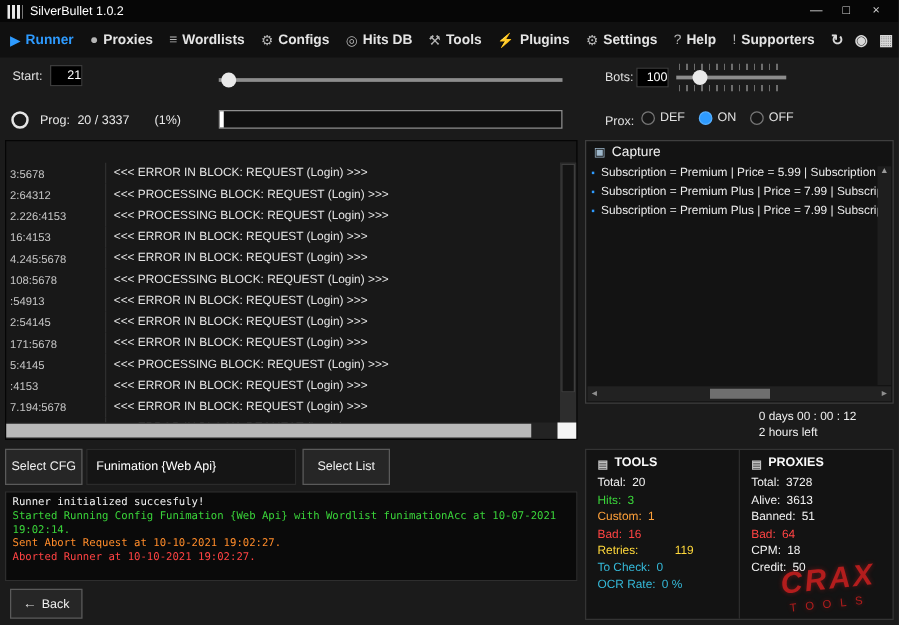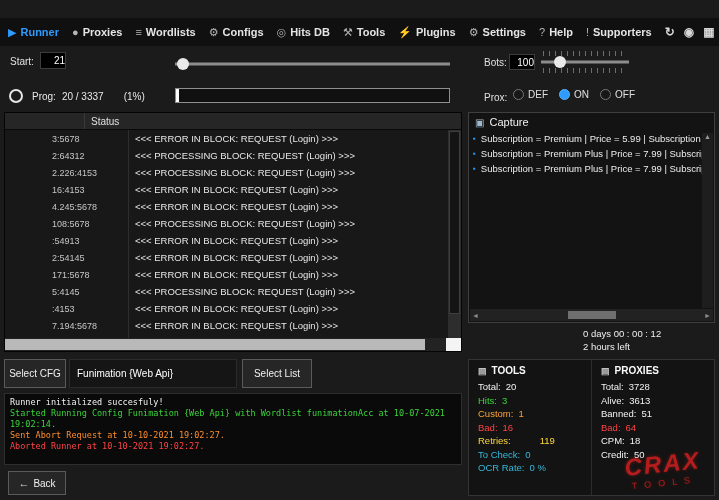--- a/index.html
+++ b/index.html
@@ -60,21 +60,21 @@
   .prox-radios { position:absolute; left:513px; top:89px; display:flex; gap:11px; }
   .radio { display:flex; align-items:center; gap:4px; font-size:10px; color:#e0e0e0; cursor:pointer; }
   .radio .dot { width:11px; height:11px; border-radius:50%; border:1px solid #777; background:#171717; }
   .radio.selected .dot { background:#2e9bff; border-color:#57b0ff; }
   
   .status-panel { position:absolute; left:4px; top:112px; width:458px; height:240px;
     background:#181818; border:1px solid #050505; }
   .sp-header { height:17px; background:#262626; border-bottom:1px solid #0a0a0a; display:flex; align-items:center; }
   .sp-header .col-id { width:80px; height:100%; border-right:1px solid #3a3a3a; }
   .sp-header .col-status { padding-left:6px; font-size:10px; color:#e0e0e0; }
-  .sp-rows { position:absolute; top:17px; bottom:13px; left:0; right:13px; overflow:hidden;margin-left:44px; }
+  .sp-rows { position:absolute; top:17px; bottom:13px; left:0; right:13px; overflow:hidden; }
   .srow { display:flex; height:17px; align-items:center; }
   .srow .id { width:80px; align-self:stretch; display:flex; align-items:center; padding-left:3px;
     font-size:9px; color:#c6c6c6; border-right:1px solid #2e2e2e; white-space:nowrap; overflow:hidden; }
   .srow .st { padding-left:6px; font-size:9.5px; color:#e6e6e6; white-space:nowrap; overflow:hidden; }
   .vsb { position:absolute; top:17px; bottom:13px; right:0; width:13px; background:#2d2d2d; }
   .vsb .thumb { position:absolute; top:1px; left:1px; right:1px; height:88%; background:#141414; border:1px solid #3e3e3e; }
   .hsb { position:absolute; left:0; right:0; bottom:0; height:13px; background:#232323; }
   .hsb .thumb { position:absolute; left:0; top:1px; bottom:1px; width:92%; background:#b9b9b9; }
   .hsb .corner { position:absolute; right:0; top:0; bottom:0; width:15px; background:#f4f4f4; }
   
@@ -91,21 +91,21 @@
   .cap-hsb { position:absolute; left:1px; right:1px; bottom:1px; height:12px; background:#222;
     display:flex; align-items:center; justify-content:space-between; padding:0 2px; }
   .cap-hsb .arrow { font-size:7px; color:#8f8f8f; cursor:pointer; }
   .cap-hsb .thumb { position:absolute; left:50%; transform:translateX(-50%); top:2px; bottom:2px; width:48px; background:#6f6f6f; }
   
   .tabs { position:absolute; left:468px; top:324px; height:31px; display:flex; }
   .tab { padding:0 11px; display:flex; align-items:center; font-size:10px; color:#dcdcdc;
     background:#191919; border:1px solid #3a3a3a; border-left:none; cursor:pointer; }
   .tab:first-child { border-left:1px solid #3a3a3a; }
   .tab.active { color:#2e9bff; background:#101010; border:1px solid #e8e8e8; }
-  .timer { position:absolute; left:583px; top:327px; font-size:9.5px; color:#f0f0f0; line-height:13px; white-space:nowrap; }
+  .timer { position:absolute; left:607px; top:327px; font-size:9.5px; color:#f0f0f0; line-height:13px; white-space:nowrap; }
   
   .btn { position:absolute; background:#262626; border:1px solid #5a5a5a; color:#f0f0f0;
     font-size:10px; display:flex; align-items:center; justify-content:center; gap:4px; cursor:pointer; }
   .field { position:absolute; background:#151515; border:1px solid #2b2b2b; color:#fff;
     font-size:10px; display:flex; align-items:center; padding:0 7px; white-space:nowrap; overflow:hidden; }
   
   .log { position:absolute; left:4px; top:393px; width:458px; height:72px; background:#0a0a0a;
     border:1px solid #2e2e2e; padding:3px 5px; font-family:"DejaVu Sans Mono", monospace;
     font-size:8.5px; line-height:11px; overflow:hidden; }
   .back-btn { left:8px; top:471px; width:58px; height:24px; }
@@ -123,20 +123,29 @@
     color:#cf1f1f; opacity:.85; transform:rotate(-6deg); pointer-events:none;
     text-shadow:0 0 4px rgba(207,31,31,.5); }
   .watermark .l1 { font-size:24px; font-weight:bold; letter-spacing:2px; font-style:italic; }
   .watermark .l2 { font-size:9px; letter-spacing:7px; }
 </style>
 </head>
 <body>
 
 <div class="app">
 
+  <div class="titlebar">
+    <span class="app-logo"></span>
+    <span>SilverBullet 1.0.2</span>
+    <div class="win-controls">
+      <span class="win-btn">—</span>
+      <span class="win-btn">□</span>
+      <span class="win-btn">×</span>
+    </div>
+  </div>
 
   <div class="nav">
     <div id="nav-items" style="display:flex;gap:13px;align-items:center">
         <div class="nav-item active">
           <span class="icon">▶</span>
           <span>Runner</span>
         </div>
         <div class="nav-item">
           <span class="icon">●</span>
           <span>Proxies</span>
@@ -220,24 +229,20 @@
         <span class="dot"></span>
         <span>ON</span>
       </div>
       <div class="radio">
         <span class="dot"></span>
         <span>OFF</span>
       </div>
     </div>
 
   <div class="status-panel">
-    <div class="sp-header">
-      <div class="col-id"></div>
-      <div class="col-status">Status</div>
-    </div>
     <div class="sp-rows" id="status-rows">
         <div class="srow">
           <span class="id">3:5678</span>
           <span class="st">&lt;&lt;&lt; ERROR IN BLOCK: REQUEST (Login) &gt;&gt;&gt;</span>
         </div>
         <div class="srow">
           <span class="id">2:64312</span>
           <span class="st">&lt;&lt;&lt; PROCESSING BLOCK: REQUEST (Login) &gt;&gt;&gt;</span>
         </div>
         <div class="srow">

